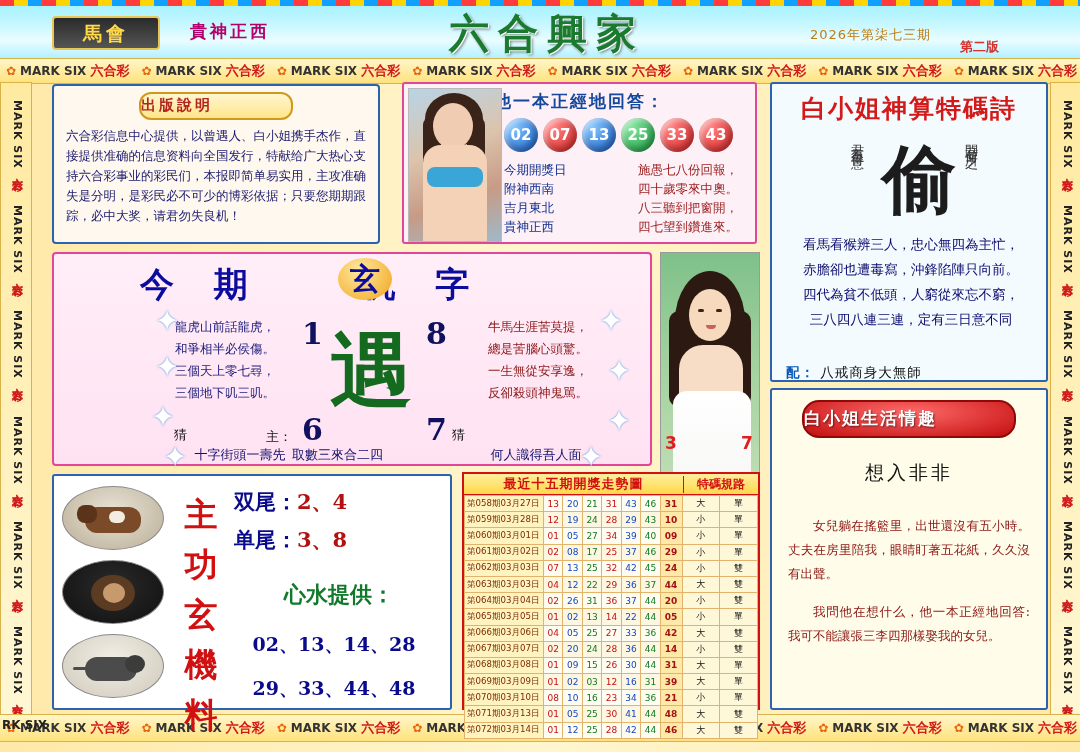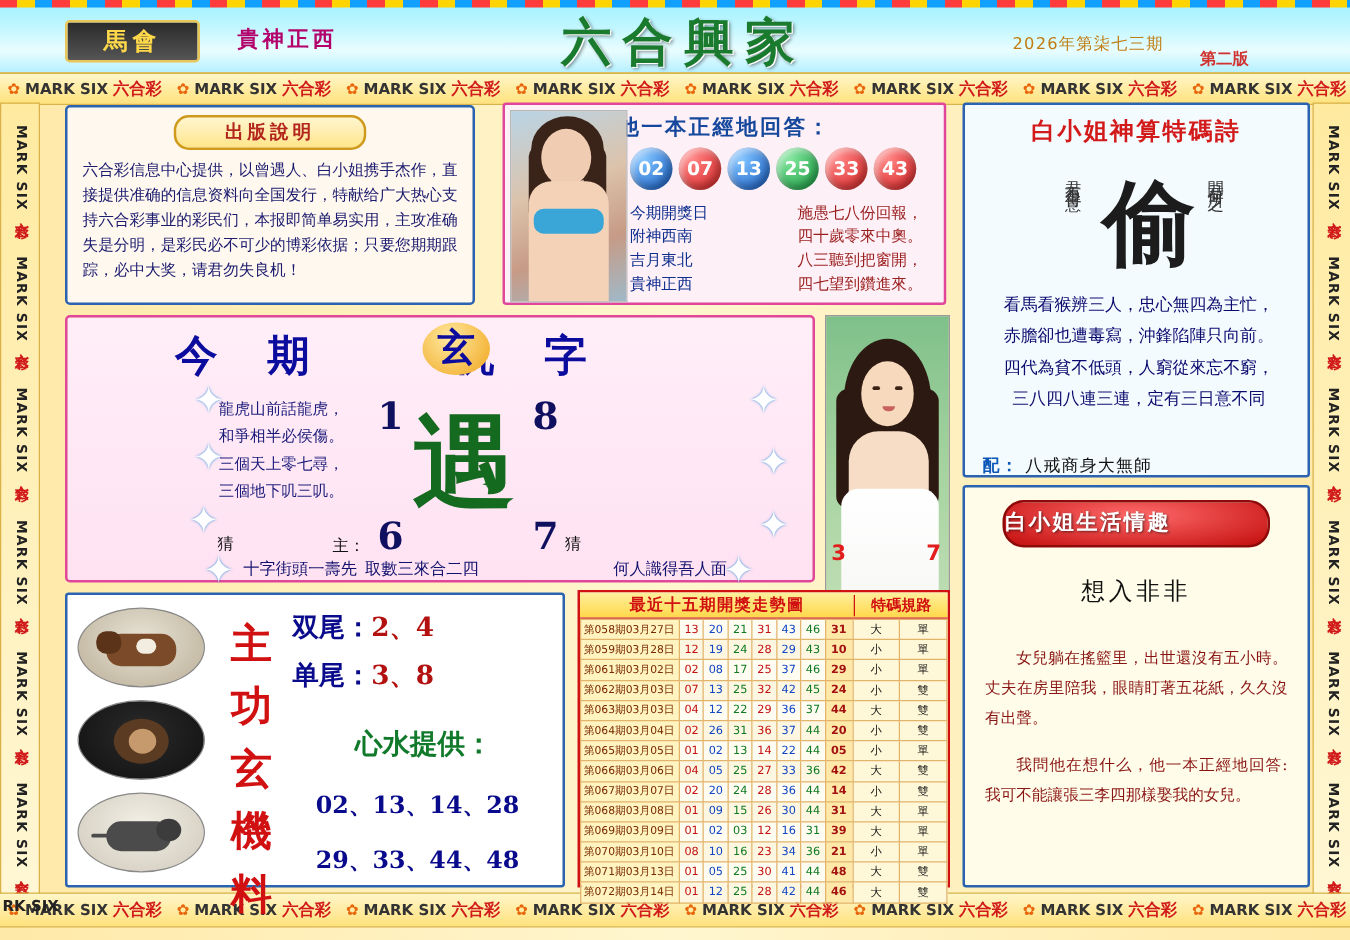--- a/index.html
+++ b/index.html
@@ -54,21 +54,21 @@
   
   .content{position:absolute;left:32px;top:84px;width:1016px;height:626px;}
 
   
   .panel{position:absolute;box-sizing:border-box;}
 
   
   #pub{left:20px;top:0;width:328px;height:160px;
     background:#fff8ef;border:2px solid #2b63b0;border-radius:4px;}
   #pub .ttl{margin:6px auto 0;width:150px;height:24px;border:2px solid #cf9a1c;border-radius:12px;
-    background:linear-gradient(180deg,#fff6d0,#ffe58a);text-align:center;line-height:22px;
+    background:linear-gradient(180deg,#fff6d0,#ffe58a);line-height:22px;
     font-size:15px;font-weight:bold;color:#b3261e;letter-spacing:3px;}
   #pub .body{padding:6px 12px 0;font-size:12.5px;line-height:20px;color:#1a1a6e;text-align:justify;
     font-family:"DejaVu Serif","Liberation Serif",serif;}
 
   
   #lucky{left:370px;top:-2px;width:355px;height:162px;
     background:#fdf0f6;border:2px solid #e0479b;border-radius:3px;}
   #lucky .ttl{text-align:center;font-size:17px;font-weight:bold;color:#15489c;
     margin-top:6px;letter-spacing:2px;}
   #lucky .photo{position:absolute;left:4px;top:4px;width:92px;height:152px;border:1px solid #b9b9b9;
@@ -90,21 +90,21 @@
   .ball.green{background:radial-gradient(circle at 34% 30%,#7fe59a,#12993c);}
   #lucky .verses{position:absolute;left:100px;top:76px;width:250px;display:flex;gap:18px;
     font-size:12.5px;line-height:19px;color:#0f2f8f;
     font-family:"DejaVu Serif","Liberation Serif",serif;}
   #lucky .verses .col{flex:1;}
   #lucky .verses .col.r{color:#9a1d1d;}
 
   
   #poem{left:738px;top:-2px;width:278px;height:300px;
     background:#f4fbff;border:2px solid #2b63b0;border-radius:3px;}
-  #poem .ttl{text-align:center;margin-top:8px;font-size:19px;font-weight:bold;color:#d31a1a;letter-spacing:2px;
+  #poem .ttl{text-align:center;margin-top:8px;font-size:25px;font-weight:bold;color:#d31a1a;letter-spacing:2px;
     font-family:"DejaVu Serif","Liberation Serif",serif;}
   #poem .bigchar{position:absolute;left:108px;top:52px;width:78px;height:86px;font-size:74px;font-weight:bold;color:#1c1c1c;
     font-family:"DejaVu Serif","Liberation Serif",serif;line-height:86px;text-align:center;}
   #poem .vleft{position:absolute;left:76px;top:50px;writing-mode:vertical-rl;font-size:13px;color:#333;letter-spacing:3px;
     font-family:"DejaVu Serif","Liberation Serif",serif;}
   #poem .vright{position:absolute;left:190px;top:50px;writing-mode:vertical-rl;font-size:13px;color:#333;letter-spacing:3px;
     font-family:"DejaVu Serif","Liberation Serif",serif;}
   #poem .lines{position:absolute;left:12px;top:148px;width:254px;font-size:13.5px;line-height:25px;color:#0a0a6e;text-align:center;
     font-family:"DejaVu Serif","Liberation Serif",serif;}
   #poem .pei{position:absolute;left:14px;top:280px;font-size:13.5px;color:#111;letter-spacing:1px;
@@ -438,20 +438,24 @@
 
       <div class="vtxt vleft" style="white-space:pre-line">龍虎山前話龍虎，
 和爭相半必侯傷。
 三個天上零七尋，
 三個地下叽三叽。</div>
       <div class="n n1">1</div>
       <div class="n n8">8</div>
       <div class="bigchar">遇</div>
       <div class="n n6">6</div>
       <div class="n n7">7</div>
+      <div class="vtxt vright" style="white-space:pre-line">牛馬生涯苦莫提，
+總是苦腦心頭驚。
+一生無從安享逸，
+反卻殺頭神鬼駡。</div>
 
       <div class="guessL">猜</div>
       <div class="mainlbl">主：</div>
       <div class="guessR">猜</div>
       <div class="ansL">十字街頭一壽先</div>
       <div class="mainval">取數三來合二四</div>
       <div class="ansR">何人識得吾人面</div>
     </div>
 
     <div class="panel" id="girl">
@@ -537,20 +541,32 @@
               <td class="n blue">19</td>
               <td class="n green">24</td>
               <td class="n red">28</td>
               <td class="n blue">29</td>
               <td class="n green">43</td>
               <td class="sp">10</td>
               <td class="w1">小</td>
               <td class="w2">單</td>
             </tr>
             <tr>
+              <td class="iss">第060期03月01日</td>
+              <td class="n red">01</td>
+              <td class="n blue">05</td>
+              <td class="n green">27</td>
+              <td class="n red">34</td>
+              <td class="n blue">39</td>
+              <td class="n green">40</td>
+              <td class="sp">09</td>
+              <td class="w1">小</td>
+              <td class="w2">單</td>
+            </tr>
+            <tr>
               <td class="iss">第061期03月02日</td>
               <td class="n red">02</td>
               <td class="n blue">08</td>
               <td class="n green">17</td>
               <td class="n red">25</td>
               <td class="n blue">37</td>
               <td class="n green">46</td>
               <td class="sp">29</td>
               <td class="w1">小</td>
               <td class="w2">單</td>

